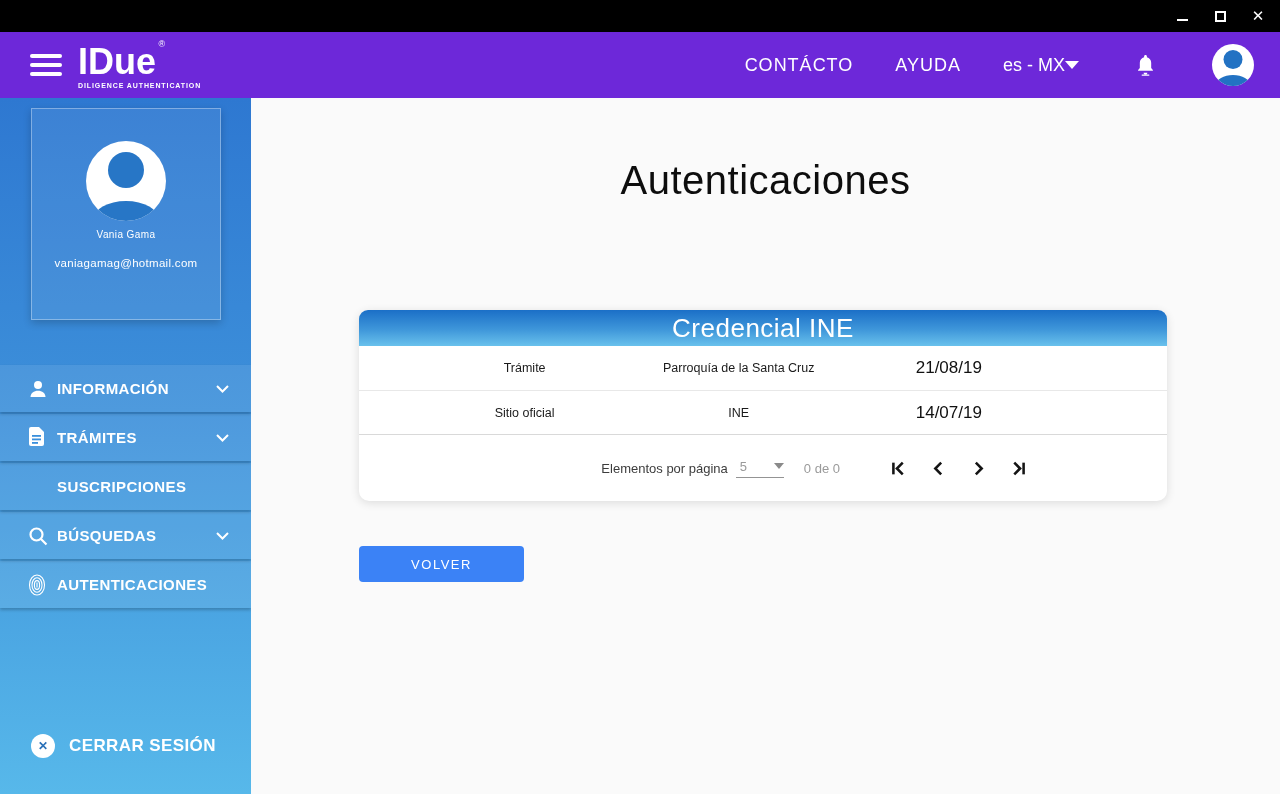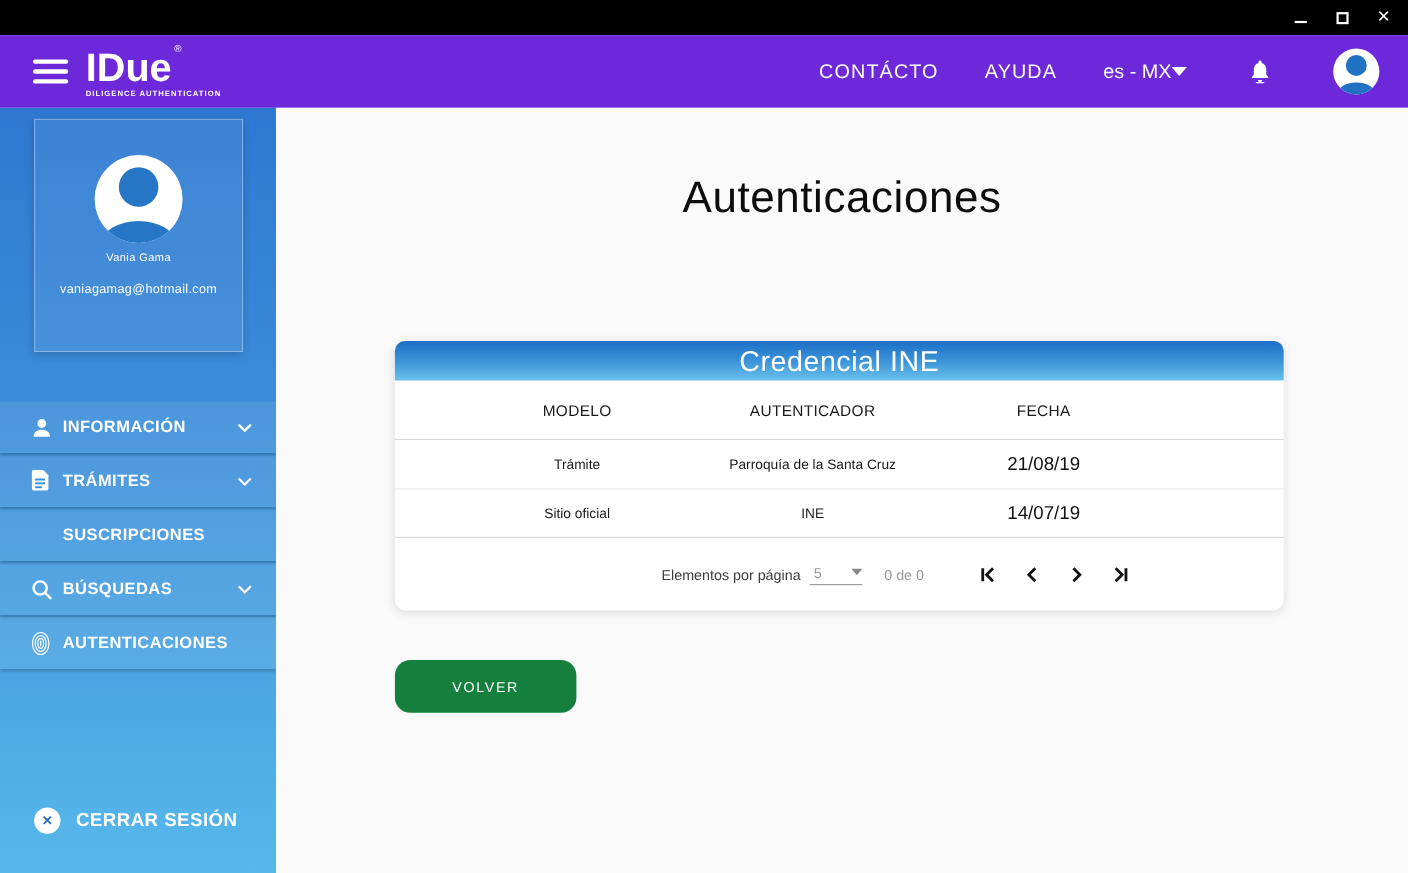--- a/index.html
+++ b/index.html
@@ -74,21 +74,21 @@
 
   .pg-label { font-size:13px; color:#3c3c3c; }
   .pg-select { display:flex; align-items:center; justify-content:space-between; width:48px; margin-left:8px;
       border-bottom:1px solid #949494; padding-bottom:3px; cursor:pointer; }
   .pg-select-value { font-size:13px; color:#9a9a9a; padding-left:4px; }
   .pg-caret { width:0; height:0; border-left:5px solid transparent; border-right:5px solid transparent; border-top:6px solid #8a8a8a; }
   .pg-range { font-size:13px; color:#9a9a9a; margin-left:20px; }
   .pg-btns { display:flex; align-items:center; gap:23px; margin-left:50px; }
   .pg-btn { display:flex; cursor:pointer; }
 
-  .back-btn { display:block; margin:45px 0 0 108px; width:165px; height:48px; background:#15803d; border:none; border-radius:14px;
+  .back-btn { display:block; margin:45px 0 0 108px; width:165px; height:36px; background:#3b82f6; border:none; border-radius:4px;
       color:#fff; font-size:13px; letter-spacing:1.5px; font-family:"Liberation Sans",sans-serif; cursor:pointer; }
 </style>
 </head>
 <body>
 
 <div class="titlebar">
   <div class="win-controls">
     <span class="win-btn">
         <span class="min-glyph"></span>
       </span>
@@ -209,27 +209,20 @@
       <span class="logout-label">CERRAR SESIÓN</span>
     </div>
   </div>
 
   <div class="main">
     <h1 class="page-title">Autenticaciones</h1>
 
     <div class="card">
       <div class="card-header">Credencial INE</div>
 
-      <div class="tbl-row tbl-head">
-        <span></span>
-        <span class="cell">MODELO</span>
-        <span class="cell">AUTENTICADOR</span>
-        <span class="cell">FECHA</span>
-        <span></span>
-      </div>
 
       <div class="tbl-row tbl-data">
         <span></span>
         <span class="cell">Trámite</span>
         <span class="cell">Parroquía de la Santa Cruz</span>
         <span class="cell cell-date">21/08/19</span>
         <span></span>
       </div>
       <div class="tbl-row tbl-data">
         <span></span>

